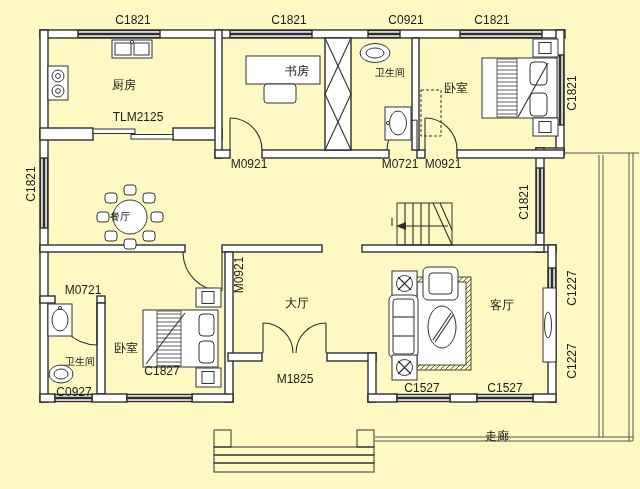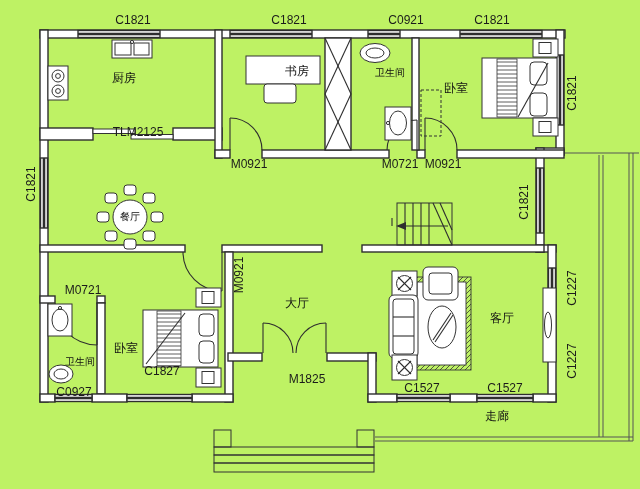--- a/index.html
+++ b/index.html
@@ -1,16 +1,16 @@
 <!DOCTYPE html>
 <html><head>
 <meta charset="utf-8">
 <style>
   html,body{margin:0;padding:0;background:#ffffff;}
-  .plan{position:relative;width:640px;height:489px;background:#bef264;overflow:hidden;
+  .plan{position:relative;width:640px;height:489px;background:#fef9c3;overflow:hidden;
         font-family:"Liberation Sans",sans-serif;}
   .plan svg{position:absolute;left:0;top:0;z-index:1;}
   .wall{fill:#ffffff;stroke:#2e2e2e;stroke-width:1.4;}
   .glass{fill:#2e2e2e;}
   .line{stroke:#2e2e2e;stroke-width:1.1;fill:none;}
   .furn{fill:#ffffff;stroke:#333333;stroke-width:1;}
   .nofill{fill:none;stroke:#333333;stroke-width:1;}
   .thin{stroke:#555555;stroke-width:1;fill:none;}
   .lbl{position:absolute;z-index:3;transform:translate(-50%,-50%);
        font-size:12px;color:#1b1b1b;white-space:nowrap;letter-spacing:0px;}
@@ -275,38 +275,38 @@
 <span class="lbl" style="left:289px;top:20px">C1821</span>
 <span class="lbl" style="left:406px;top:20px">C0921</span>
 <span class="lbl" style="left:492px;top:20px">C1821</span>
 
 <span class="lbl v" style="left:31px;top:184px">C1821</span>
 <span class="lbl v" style="left:572px;top:93px">C1821</span>
 <span class="lbl v" style="left:524px;top:202px">C1821</span>
 <span class="lbl v" style="left:572px;top:288px">C1227</span>
 <span class="lbl v" style="left:572px;top:361px">C1227</span>
 
-<span class="lbl" style="left:138px;top:132px">TLM2125</span>
+<span class="lbl" style="left:138px;top:117px">TLM2125</span>
 <span class="lbl" style="left:249px;top:164px">M0921</span>
 <span class="lbl" style="left:400px;top:164px">M0721</span>
 <span class="lbl" style="left:443px;top:164px">M0921</span>
 <span class="lbl v" style="left:239px;top:275px">M0921</span>
 <span class="lbl" style="left:83px;top:290px">M0721</span>
-<span class="lbl" style="left:307px;top:379px">M1825</span>
+<span class="lbl" style="left:295px;top:379px">M1825</span>
 
 <span class="lbl" style="left:74px;top:392px">C0927</span>
 <span class="lbl" style="left:162px;top:371px">C1827</span>
 <span class="lbl" style="left:422px;top:388px">C1527</span>
 <span class="lbl" style="left:505px;top:388px">C1527</span>
 
-<span class="room" style="left:124px;top:78px">厨房</span>
+<span class="room" style="left:124px;top:85px">厨房</span>
 <span class="room" style="left:297px;top:71px">书房</span>
 <span class="room sm" style="left:390px;top:73px">卫生间</span>
 <span class="room" style="left:456px;top:88px">卧室</span>
-<span class="room sm" style="left:130px;top:217px">餐厅</span>
+<span class="room sm" style="left:120px;top:217px">餐厅</span>
 <span class="room" style="left:297px;top:303px">大厅</span>
-<span class="room" style="left:502px;top:318px">客厅</span>
+<span class="room" style="left:502px;top:305px">客厅</span>
 <span class="room" style="left:126px;top:348px">卧室</span>
 <span class="room sm" style="left:80px;top:362px">卫生间</span>
-<span class="room" style="left:497px;top:416px">走廊</span>
+<span class="room" style="left:497px;top:436px">走廊</span>
 
 
 </div>
 
 </body></html>

